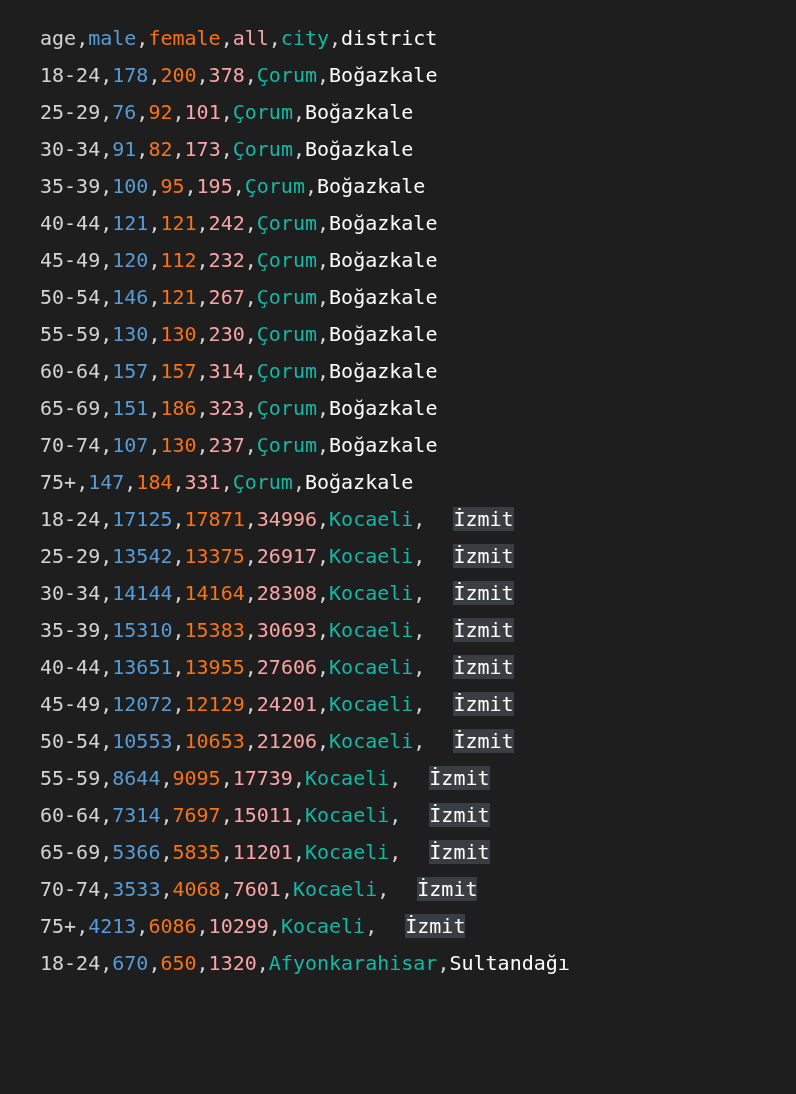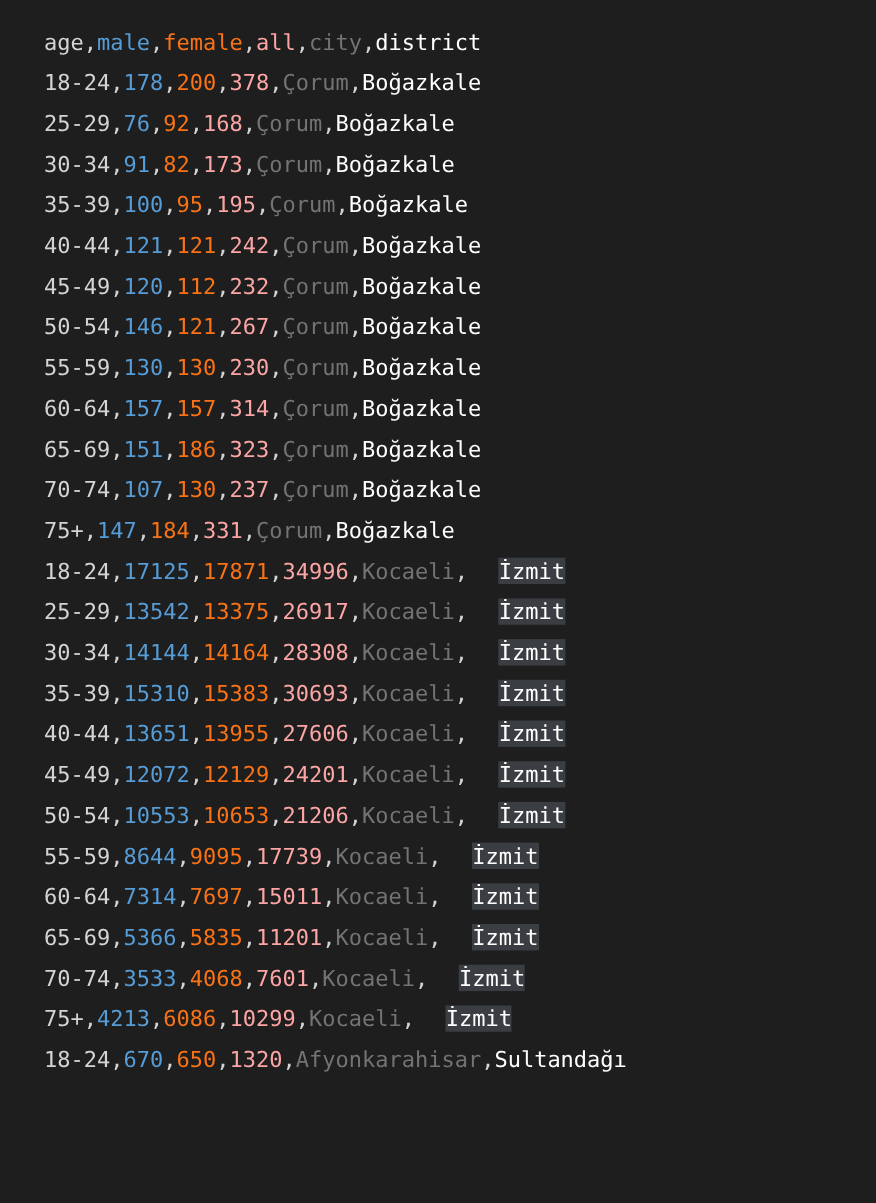--- a/index.html
+++ b/index.html
@@ -10,33 +10,33 @@
     font-size: 20px;
     line-height: 1.85;
     color: #d4d4d4;
     white-space: nowrap;
   }
   .l { display: block; }
   .tk-age { color: #d4d4d4; }
   .tk-male { color: #569cd6; }
   .tk-female { color: #f97316; }
   .tk-all { color: #fca5a5; margin-top: 20px; }
-  .tk-city { color: #737373; }
+  .tk-city { color: #14b8a6; }
   .tk-district { color: #ffffff; }
   .tk-comma { color: #d4d4d4; }
   .hl { background: #3a3d41; margin-left: 28px; }
   .nowrap { white-space: pre; }
 </style>
 </head>
 <body>
 
 <div id="code">
     <span class="l nowrap"><span class="tk-age">age</span><span class="tk-comma">,</span><span class="tk-male">male</span><span class="tk-comma">,</span><span class="tk-female">female</span><span class="tk-comma">,</span><span class="tk-all">all</span><span class="tk-comma">,</span><span class="tk-city">city</span><span class="tk-comma">,</span><span class="tk-district">district</span></span>
     <span class="l nowrap"><span class="tk-age">18-24</span><span class="tk-comma">,</span><span class="tk-male">178</span><span class="tk-comma">,</span><span class="tk-female">200</span><span class="tk-comma">,</span><span class="tk-all">378</span><span class="tk-comma">,</span><span class="tk-city">Çorum</span><span class="tk-comma">,</span><span class="tk-district">Boğazkale</span></span>
-    <span class="l nowrap"><span class="tk-age">25-29</span><span class="tk-comma">,</span><span class="tk-male">76</span><span class="tk-comma">,</span><span class="tk-female">92</span><span class="tk-comma">,</span><span class="tk-all">168</span><span class="tk-comma">,</span><span class="tk-city">Çorum</span><span class="tk-comma">,</span><span class="tk-district">Boğazkale</span></span>
+    <span class="l nowrap"><span class="tk-age">25-29</span><span class="tk-comma">,</span><span class="tk-male">76</span><span class="tk-comma">,</span><span class="tk-female">92</span><span class="tk-comma">,</span><span class="tk-all">101</span><span class="tk-comma">,</span><span class="tk-city">Çorum</span><span class="tk-comma">,</span><span class="tk-district">Boğazkale</span></span>
     <span class="l nowrap"><span class="tk-age">30-34</span><span class="tk-comma">,</span><span class="tk-male">91</span><span class="tk-comma">,</span><span class="tk-female">82</span><span class="tk-comma">,</span><span class="tk-all">173</span><span class="tk-comma">,</span><span class="tk-city">Çorum</span><span class="tk-comma">,</span><span class="tk-district">Boğazkale</span></span>
     <span class="l nowrap"><span class="tk-age">35-39</span><span class="tk-comma">,</span><span class="tk-male">100</span><span class="tk-comma">,</span><span class="tk-female">95</span><span class="tk-comma">,</span><span class="tk-all">195</span><span class="tk-comma">,</span><span class="tk-city">Çorum</span><span class="tk-comma">,</span><span class="tk-district">Boğazkale</span></span>
     <span class="l nowrap"><span class="tk-age">40-44</span><span class="tk-comma">,</span><span class="tk-male">121</span><span class="tk-comma">,</span><span class="tk-female">121</span><span class="tk-comma">,</span><span class="tk-all">242</span><span class="tk-comma">,</span><span class="tk-city">Çorum</span><span class="tk-comma">,</span><span class="tk-district">Boğazkale</span></span>
     <span class="l nowrap"><span class="tk-age">45-49</span><span class="tk-comma">,</span><span class="tk-male">120</span><span class="tk-comma">,</span><span class="tk-female">112</span><span class="tk-comma">,</span><span class="tk-all">232</span><span class="tk-comma">,</span><span class="tk-city">Çorum</span><span class="tk-comma">,</span><span class="tk-district">Boğazkale</span></span>
     <span class="l nowrap"><span class="tk-age">50-54</span><span class="tk-comma">,</span><span class="tk-male">146</span><span class="tk-comma">,</span><span class="tk-female">121</span><span class="tk-comma">,</span><span class="tk-all">267</span><span class="tk-comma">,</span><span class="tk-city">Çorum</span><span class="tk-comma">,</span><span class="tk-district">Boğazkale</span></span>
     <span class="l nowrap"><span class="tk-age">55-59</span><span class="tk-comma">,</span><span class="tk-male">130</span><span class="tk-comma">,</span><span class="tk-female">130</span><span class="tk-comma">,</span><span class="tk-all">230</span><span class="tk-comma">,</span><span class="tk-city">Çorum</span><span class="tk-comma">,</span><span class="tk-district">Boğazkale</span></span>
     <span class="l nowrap"><span class="tk-age">60-64</span><span class="tk-comma">,</span><span class="tk-male">157</span><span class="tk-comma">,</span><span class="tk-female">157</span><span class="tk-comma">,</span><span class="tk-all">314</span><span class="tk-comma">,</span><span class="tk-city">Çorum</span><span class="tk-comma">,</span><span class="tk-district">Boğazkale</span></span>
     <span class="l nowrap"><span class="tk-age">65-69</span><span class="tk-comma">,</span><span class="tk-male">151</span><span class="tk-comma">,</span><span class="tk-female">186</span><span class="tk-comma">,</span><span class="tk-all">323</span><span class="tk-comma">,</span><span class="tk-city">Çorum</span><span class="tk-comma">,</span><span class="tk-district">Boğazkale</span></span>
     <span class="l nowrap"><span class="tk-age">70-74</span><span class="tk-comma">,</span><span class="tk-male">107</span><span class="tk-comma">,</span><span class="tk-female">130</span><span class="tk-comma">,</span><span class="tk-all">237</span><span class="tk-comma">,</span><span class="tk-city">Çorum</span><span class="tk-comma">,</span><span class="tk-district">Boğazkale</span></span>
     <span class="l nowrap"><span class="tk-age">75+</span><span class="tk-comma">,</span><span class="tk-male">147</span><span class="tk-comma">,</span><span class="tk-female">184</span><span class="tk-comma">,</span><span class="tk-all">331</span><span class="tk-comma">,</span><span class="tk-city">Çorum</span><span class="tk-comma">,</span><span class="tk-district">Boğazkale</span></span>

